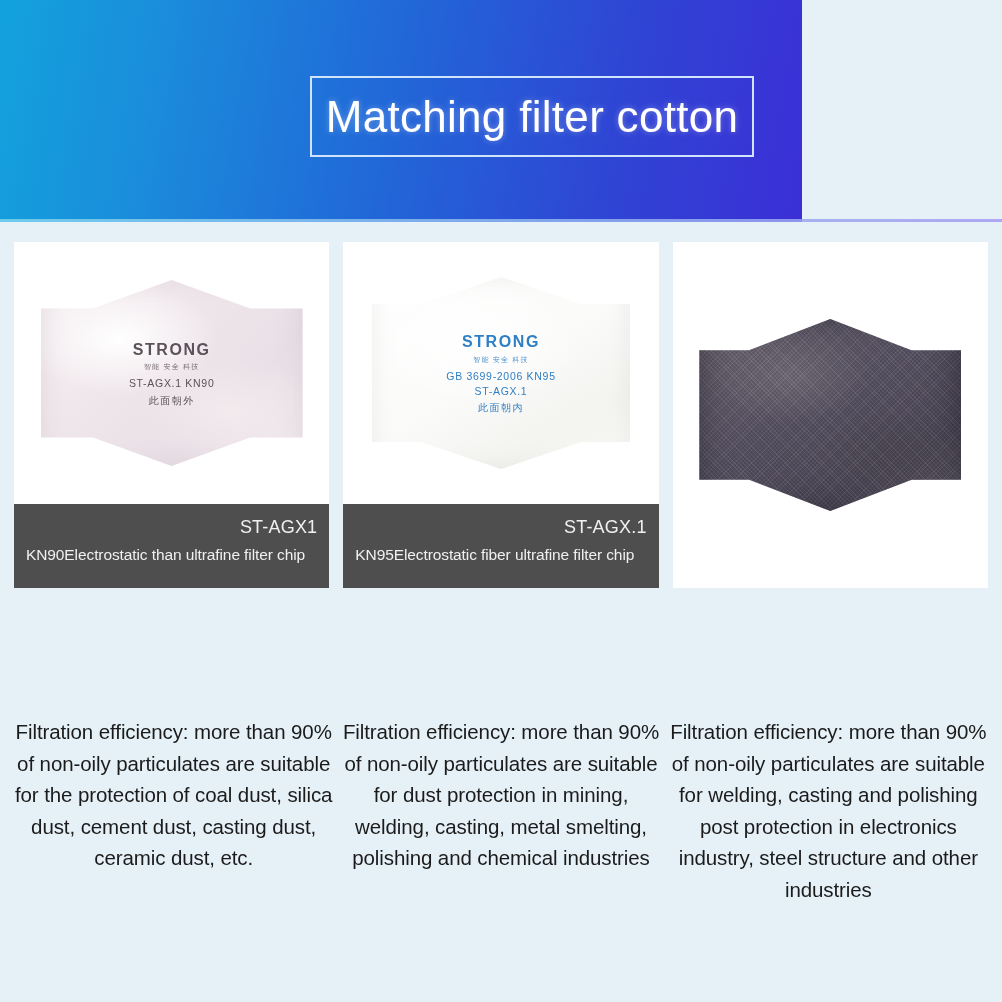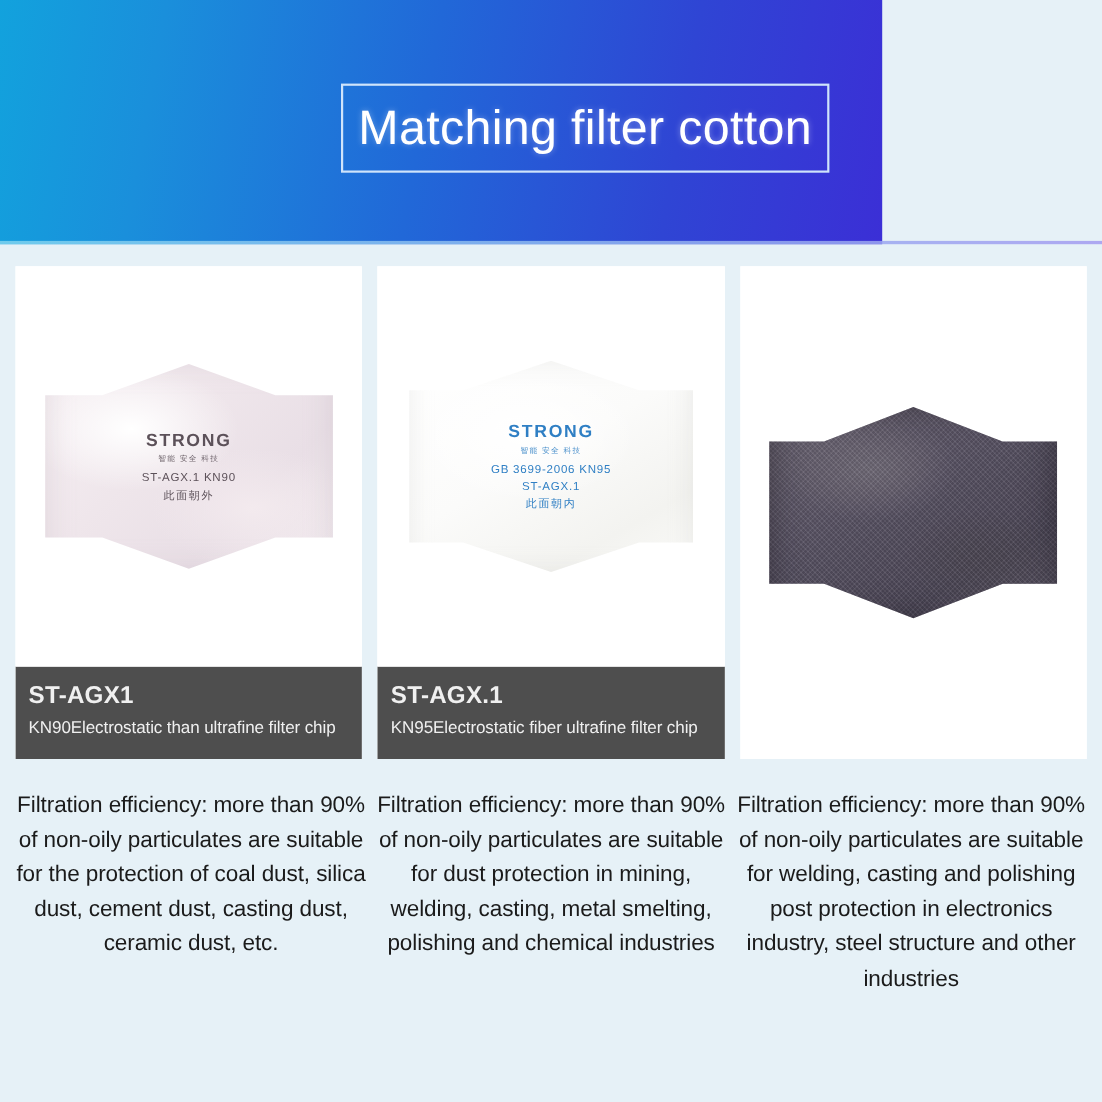--- a/index.html
+++ b/index.html
@@ -59,21 +59,21 @@
     white-space: nowrap;
     text-shadow: 0 0 6px rgba(255,255,255,.35);
   }
 
   
   .cards {
     position: absolute;
     left: 0;
     top: 242px;
     width: 1002px;
-    height: 448px;
+    height: 346px;
     display: flex;
     gap: 14px;
     padding: 0 14px;
     box-sizing: border-box;
   }
   .card {
     position: relative;
     flex: 1 1 0;
     background: #ffffff;
     display: flex;
@@ -182,25 +182,26 @@
   
   .card-label {
     flex: 0 0 auto;
     height: 84px;
     background: #4e4e4e;
     padding: 13px 12px 0 12px;
     box-sizing: border-box;
     color: #f0f0f0;
   }
   .label-code {
-    font-size: 22px;
-    font-weight: 700;
+    font-size: 18px;
+    font-weight: 400;
     letter-spacing: .2px;
     margin-bottom: 8px;
     white-space: nowrap;
+    text-align: right;
   }
   .label-desc {
     font-size: 15.5px;
     font-weight: 400;
     letter-spacing: -.1px;
     white-space: nowrap;
   }
 
   
   .descs {

